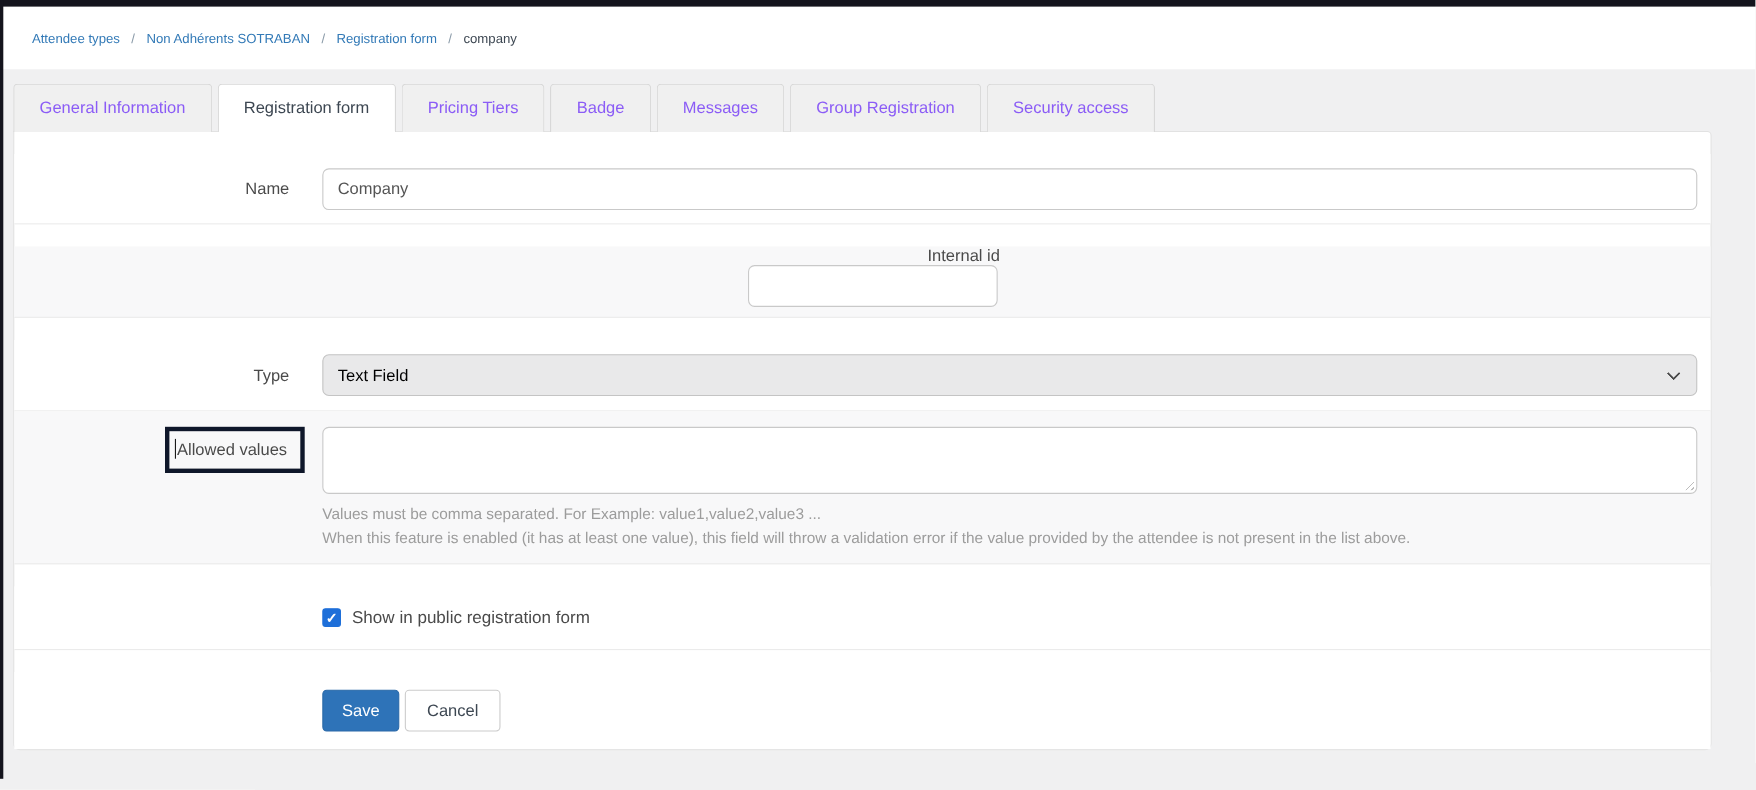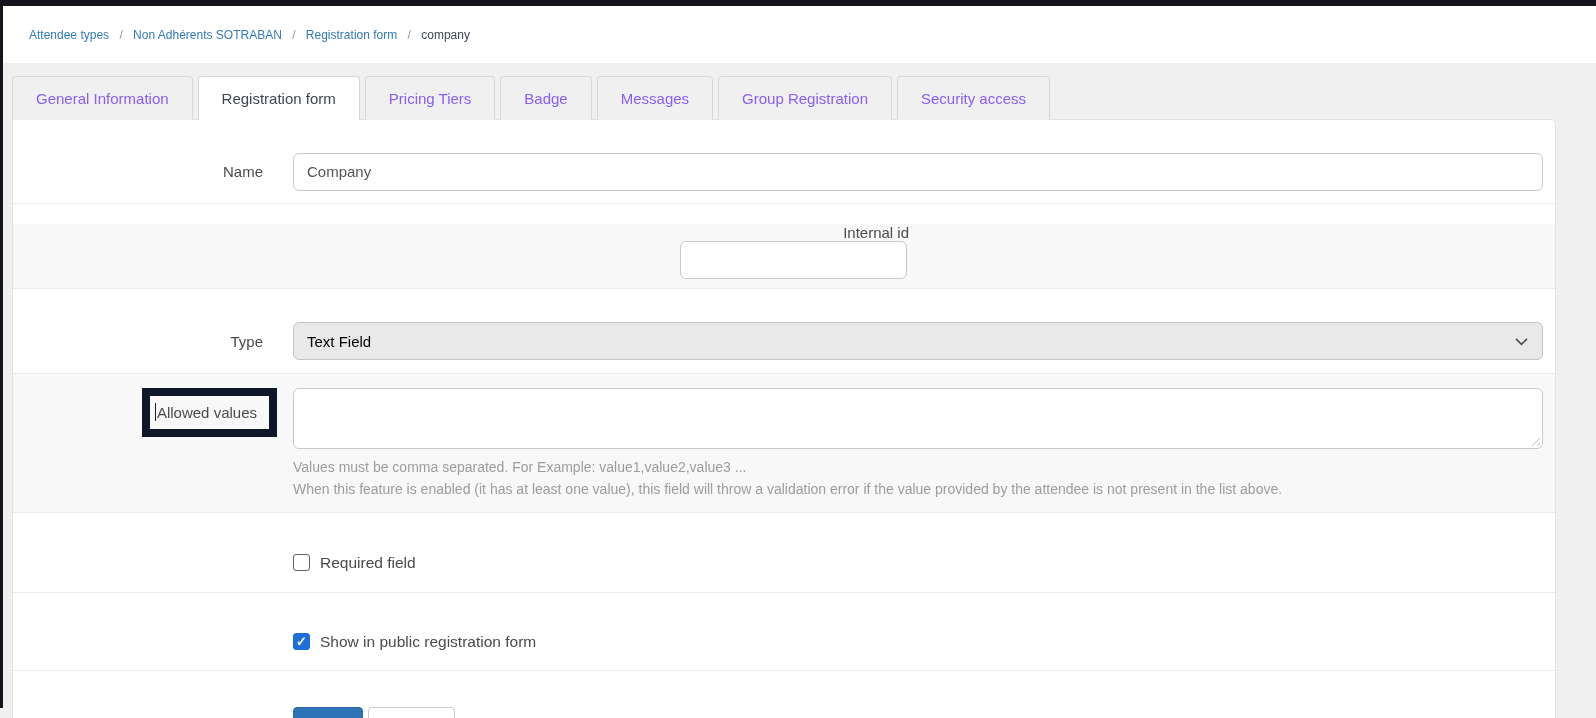--- a/index.html
+++ b/index.html
@@ -80,21 +80,21 @@
   .resize-handle {
     position:absolute; right:3px; bottom:3px; width:11px; height:11px; cursor:nwse-resize;
     background:repeating-linear-gradient(135deg, transparent, transparent 2.5px, #bdbdbd 2.5px, #bdbdbd 3.5px);
     clip-path:polygon(100% 0, 100% 100%, 0 100%);
   }
   .help-text { font-size:14px; color:#9c9c9c; line-height:22px; }
   .help-top { margin-top:7px; }
 
   
   .red-box {
-    display:inline-block; border:8px solid #0f172a; padding:7px 12px 8px 5px;
+    display:inline-block; border:4px solid #0f172a; padding:7px 12px 8px 5px;
     margin-right:-14px; background:transparent;
   }
   .text-cursor { display:inline-block; width:1.5px; height:18px; background:#1a1a1a; vertical-align:-3px; margin-right:0.5px; }
 
   
   .check-line { display:flex; align-items:center; gap:10px; cursor:pointer; }
   .cb {
     width:17px; height:17px; border:1.6px solid #5f6368; border-radius:3px;
     background:#ffffff; flex-shrink:0; display:flex; align-items:center; justify-content:center;
   }
@@ -171,29 +171,20 @@
       <div class="row-field">
         <div class="textarea-wrap">
           <textarea class="form-textarea" style=""></textarea>
           <div class="resize-handle"></div>
         </div>
         <div class="help-text help-top">Values must be comma separated. For Example: value1,value2,value3 ...</div>
         <div class="help-text">When this feature is enabled (it has at least one value), this field will throw a validation error if the value provided by the attendee is not present in the list above.</div>
       </div>
     </div>
 
-    <div class="form-row row-required v-center">
-      <div class="row-label"></div>
-      <div class="row-field">
-        <div class="check-line">
-          <span class="cb"></span>
-          <span class="check-label">Required field</span>
-        </div>
-      </div>
-    </div>
 
     <div class="form-row row-showpub v-center">
       <div class="row-label"></div>
       <div class="row-field">
         <div class="check-line">
           <span class="cb checked"></span>
           <span class="check-label">Show in public registration form</span>
         </div>
       </div>
     </div>

